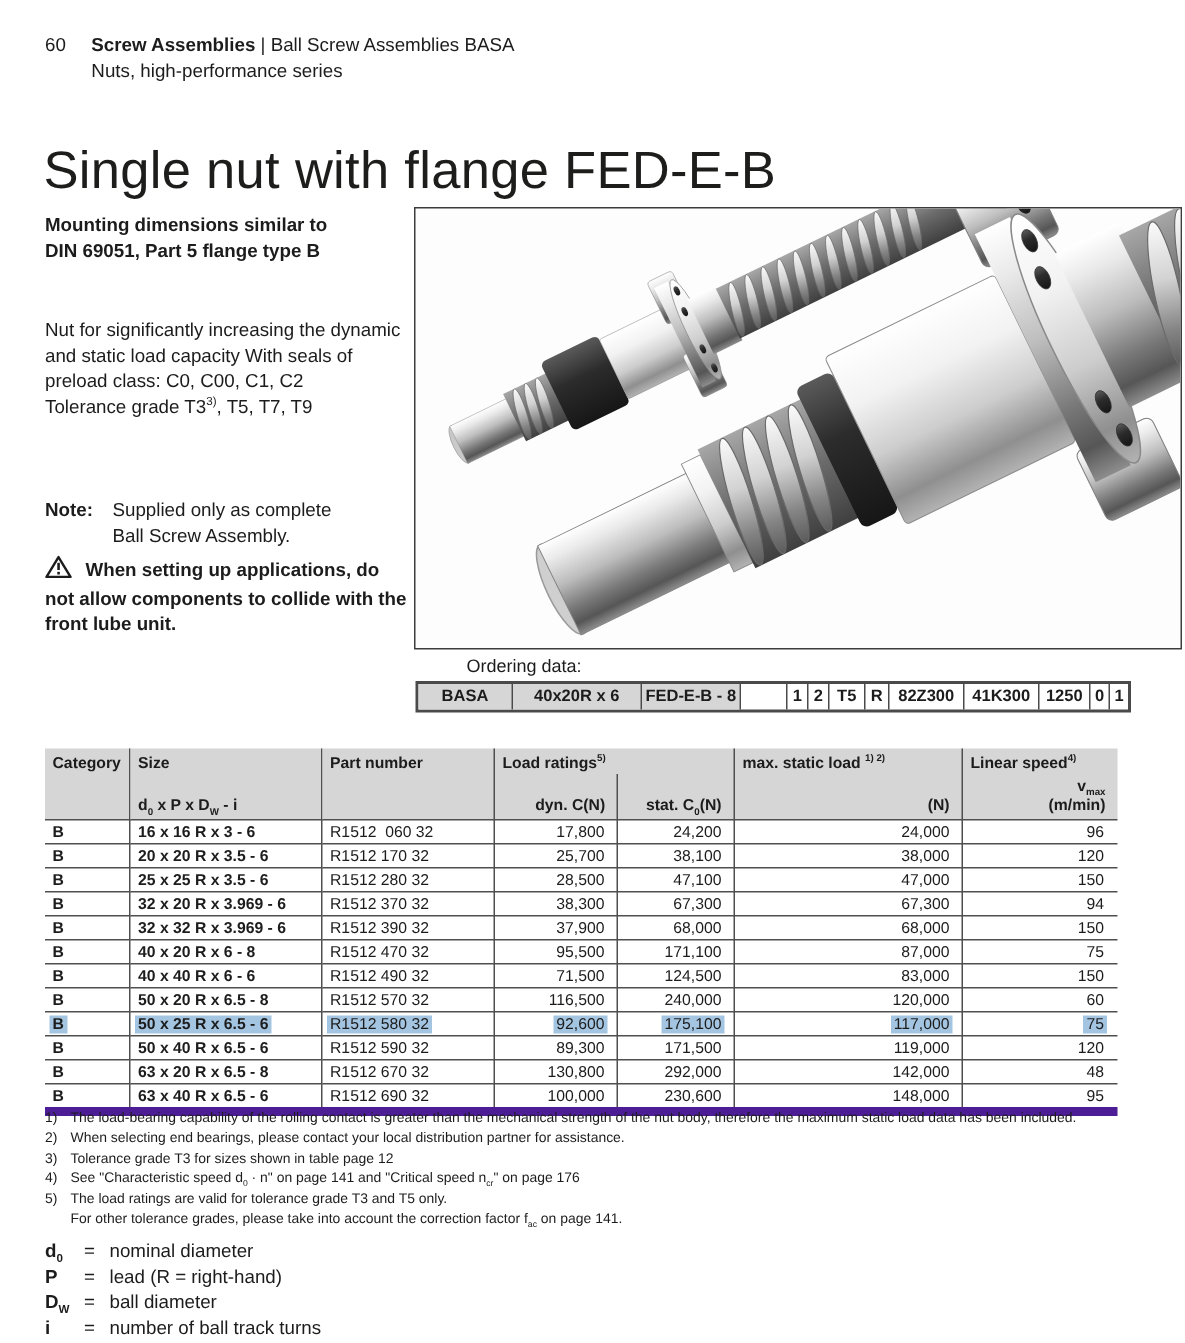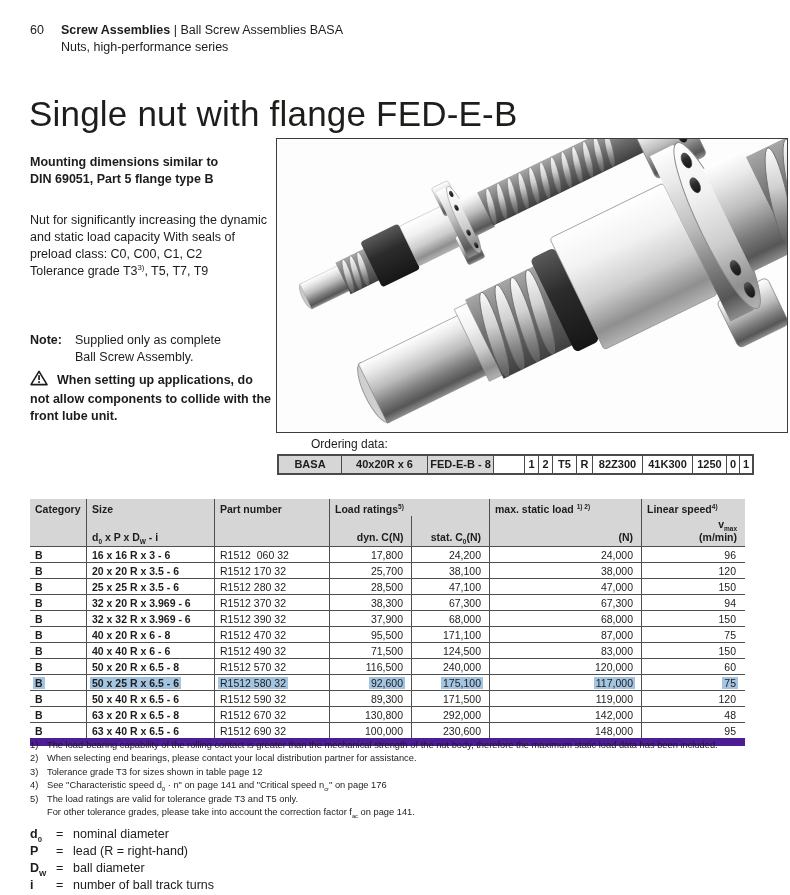--- a/index.html
+++ b/index.html
@@ -11,39 +11,39 @@
   
   .pagehead{position:absolute;top:22px;left:30px;display:flex;gap:17px;font-size:12.5px;line-height:17px;}
   .pagehead .bold{font-weight:bold;}
 
   
   .title{position:absolute;top:94px;left:29px;font-size:35px;font-weight:400;letter-spacing:0.2px;color:#1d1d1b;}
 
   
   .leftcol{position:absolute;top:142px;left:30px;width:252px;font-size:12.5px;line-height:17px;}
   .leftcol .blk{position:absolute;left:0;width:252px;}
-  .blk-mounting{top:12px;font-weight:bold;}
+  .blk-mounting{top:0;font-weight:bold;}
   .blk-desc{top:70px;}
   .blk-note{top:190px;display:flex;}
   .note-label{font-weight:bold;width:45px;flex:none;}
   .blk-warning{top:228px;font-weight:bold;}
   .warn-icon{display:inline-block;vertical-align:-2px;margin-right:9px;}
 
   
   .photobox{position:absolute;left:276px;top:138px;width:510px;height:293px;border:1px solid #3c3c3c;background:#fdfdfd;overflow:hidden;}
 
   
   .ordering-label{position:absolute;left:277px;top:437px;font-size:12px;margin-left:34px;}
   .otable{position:absolute;left:277px;top:454px;display:flex;border:2px solid #4a4a4a;background:#fff;}
   .ocell{height:17px;line-height:17px;font-size:11px;font-weight:bold;text-align:center;border-left:1px solid #4a4a4a;box-sizing:border-box;white-space:nowrap;overflow:hidden;}
   .ocell:first-child{border-left:none;}
   .ocell.filled{background:#d6d6d6;}
 
   
-  .spec-table{position:absolute;left:30px;top:499px;display:grid;grid-template-columns:57px 128px 115px 82px 78px 152px 103px;border-bottom:8px solid #4c1d95;}
+  .spec-table{position:absolute;left:30px;top:499px;display:grid;grid-template-columns:57px 128px 115px 82px 78px 152px 103px;border-bottom:6px solid #4c1d95;}
   .th{background:#d6d6d6;font-weight:bold;font-size:10.5px;line-height:13px;box-sizing:border-box;min-height:47px;display:flex;flex-direction:column;border-right:1px solid #4f4f4f;padding:4px 5px 2px;}
   .th.thl{grid-column:4 / 6;padding:0;}
   .th.thv{border-right:none;}
   .ths .bot{margin-top:auto;}
   .thl .lbl{padding:4px 5px 0;}
   .loadcols{display:flex;margin-top:auto;height:30px;}
   .lc{box-sizing:border-box;display:flex;flex-direction:row;justify-content:flex-end;align-items:flex-end;padding:0 8px 2px 0;}
   .lc.lc1{width:82px;}
   .lc.lc2{width:78px;border-left:1px solid #4f4f4f;}
   .thm,.thv{position:relative;}

